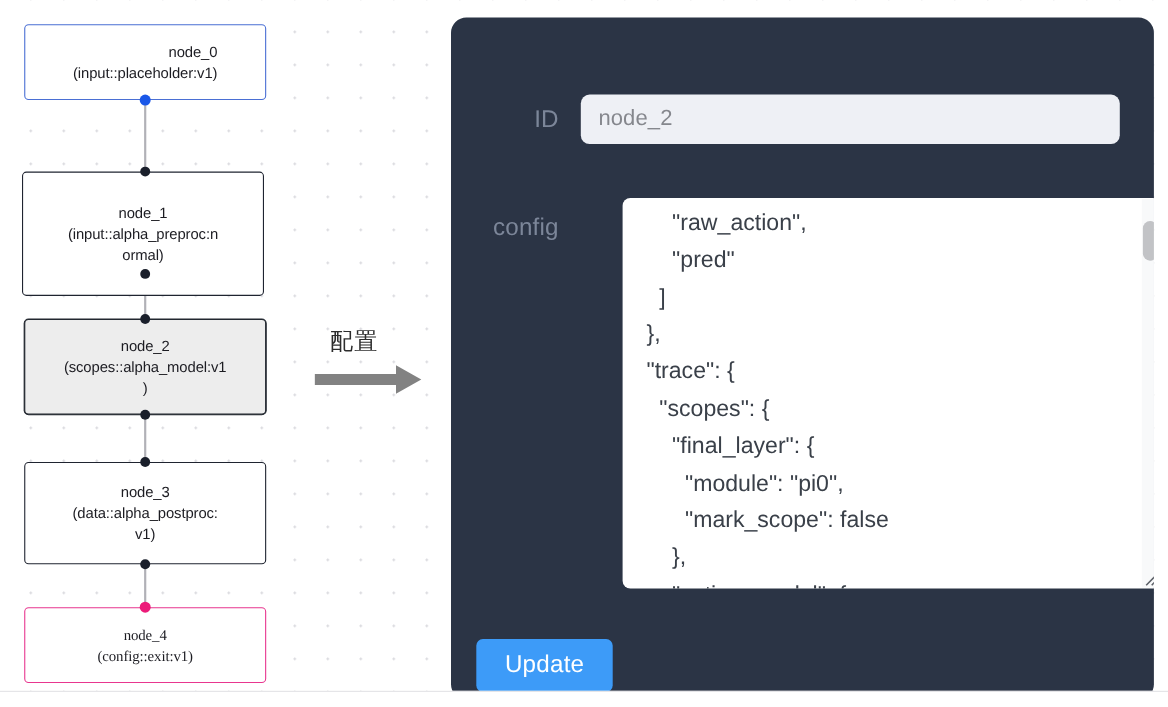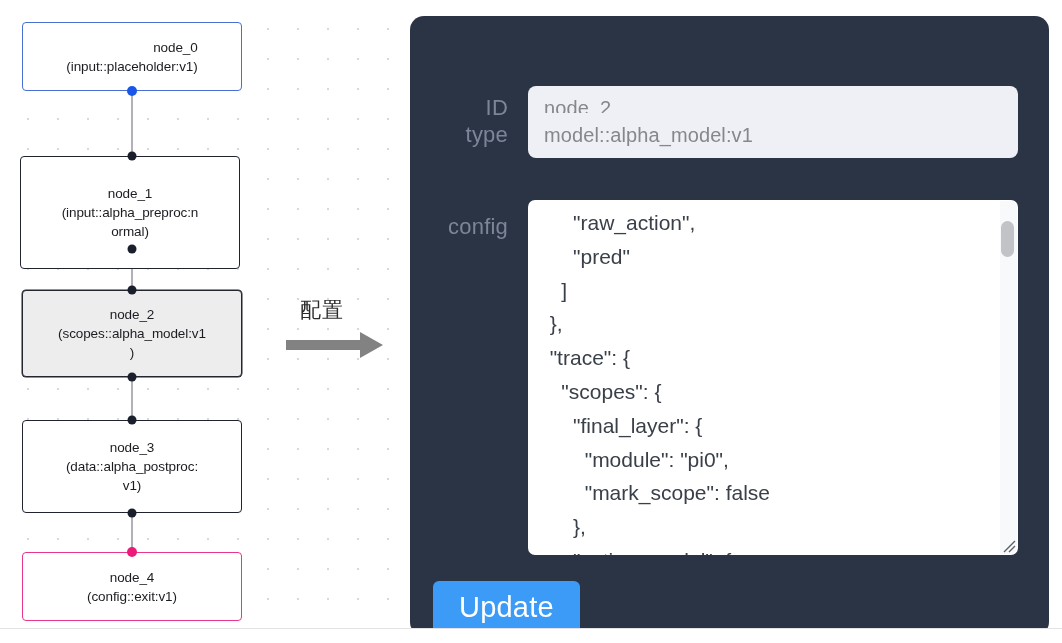--- a/index.html
+++ b/index.html
@@ -57,20 +57,21 @@
     letter-spacing: -0.1px;
   }
   .node .node-text { display: block; }
 
   .node.is-input {
     border: 1.6px solid #4a6fd4;
     text-align: right;
   }
   .node.is-output {
     border: 1.8px solid #e8368f;
+    font-family: Liberation Serif, serif;
   }
   .node.is-selected {
     background: #ededed;
     border: 1.8px solid #22272f;
     box-shadow: 0 0 0 0.5px #22272f;
   }
 
   .handle {
     position: absolute;
     width: 9px;
@@ -152,21 +153,21 @@
     outline: none;
     letter-spacing: 0.1px;
   }
 
   #row-id { left: 0px; top: 22px; margin-top: 48px; }
   #row-id .field-label { padding-top: 9px; }
 
   #row-type { left: 0px; top: 97px; }
   #row-type .field-label { padding-top: 9px; }
 
-  #row-config { left: 0px; top: 184px; }
+  #row-config { left: 0px; top: 164px; gap: 38px; }
   #row-config .field-label { padding-top: 14px; }
 
   .config-area-wrap {
     position: relative;
     width: 490px;
     height: 355px;
   }
   .config-area {
     box-sizing: border-box;
     width: 490px;
@@ -212,21 +213,21 @@
   }
 
   #update-button {
     position: absolute;
     left: 23px;
     top: 565px;
     background: #3d9bf8;
     color: #ffffff;
     border: none;
     border-radius: 6px;
-    font-size: 29px;
+    font-size: 22px;
     font-family: "Liberation Sans", sans-serif;
     padding: 10px 26px 12px 26px;
     letter-spacing: 0.2px;
     cursor: pointer;
     outline: none;
   }
 
   
   #bottom-edge {
     position: absolute;
@@ -307,24 +308,20 @@
     </svg>
   </div>
 
   <div id="config-panel">
 
     <div class="field-row" id="row-id">
       <div class="field-label">ID</div>
       <input class="text-input" type="text" value="node_2" style="">
     </div>
 
-    <div class="field-row" id="row-type">
-      <div class="field-label">type</div>
-      <input class="text-input" type="text" value="model::alpha_model:v1" style="">
-    </div>
 
     <div class="field-row" id="row-config">
       <div class="field-label">config</div>
       <div class="config-area-wrap">
         <textarea class="config-area" style="">      "raw_action",
       "pred"
     ]
   },
   "trace": {
     "scopes": {

